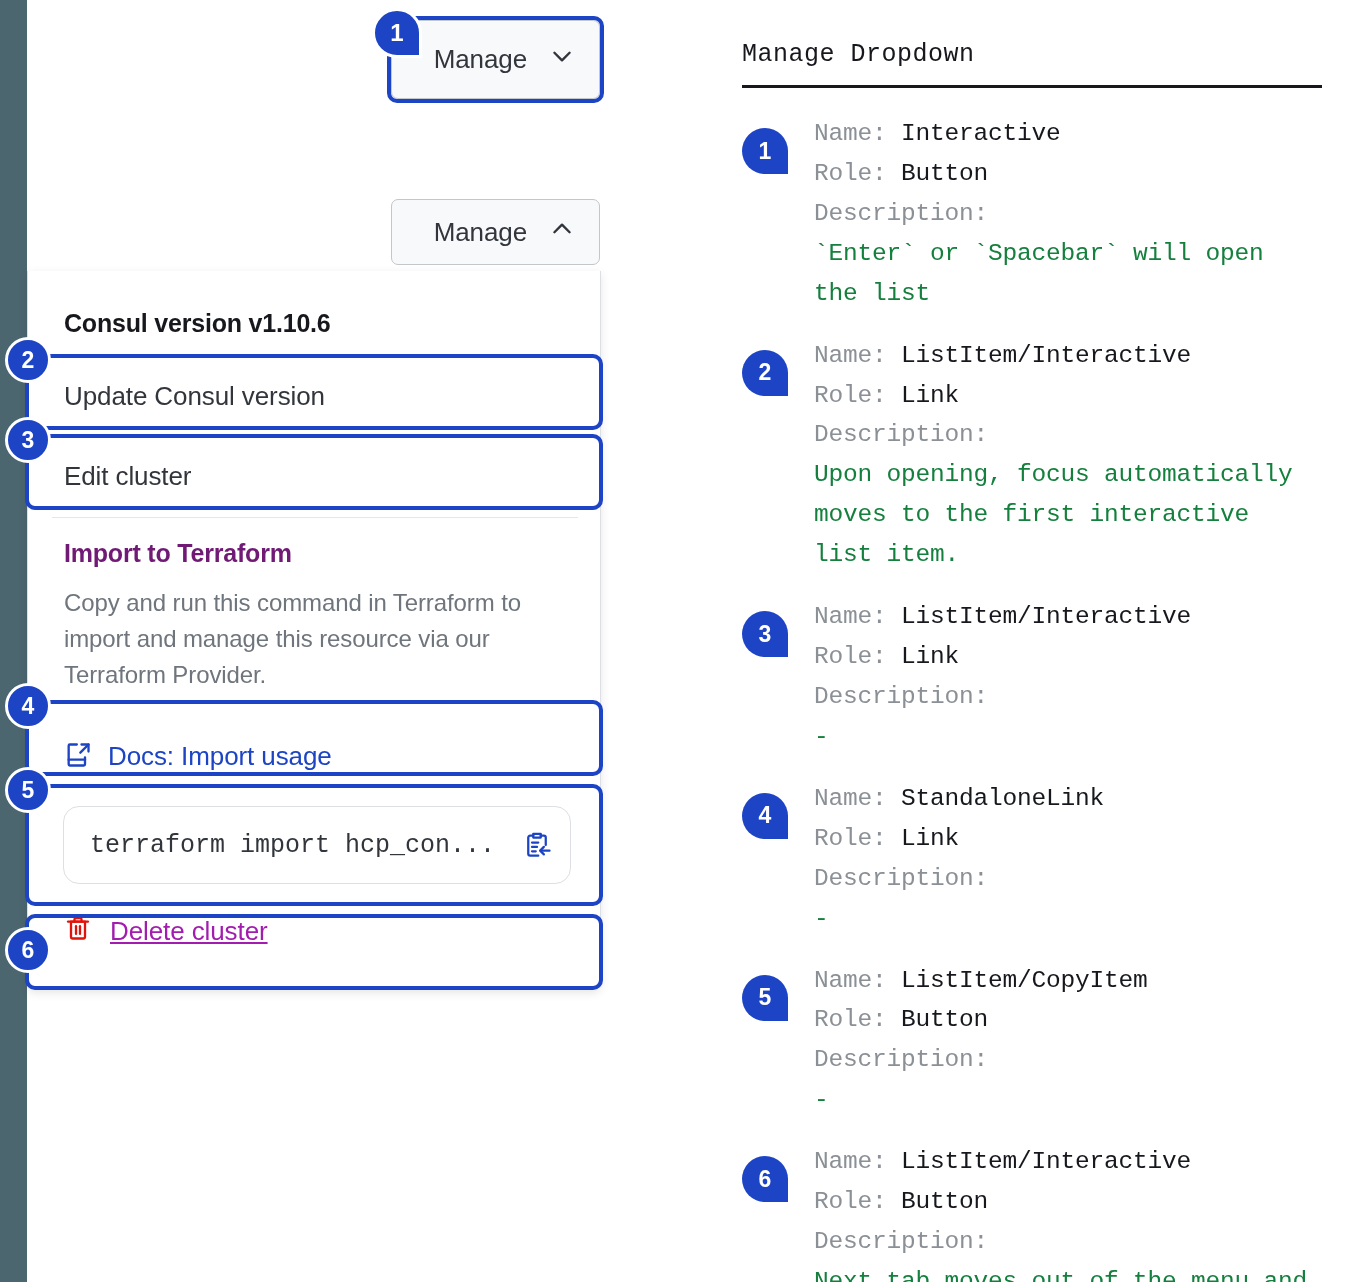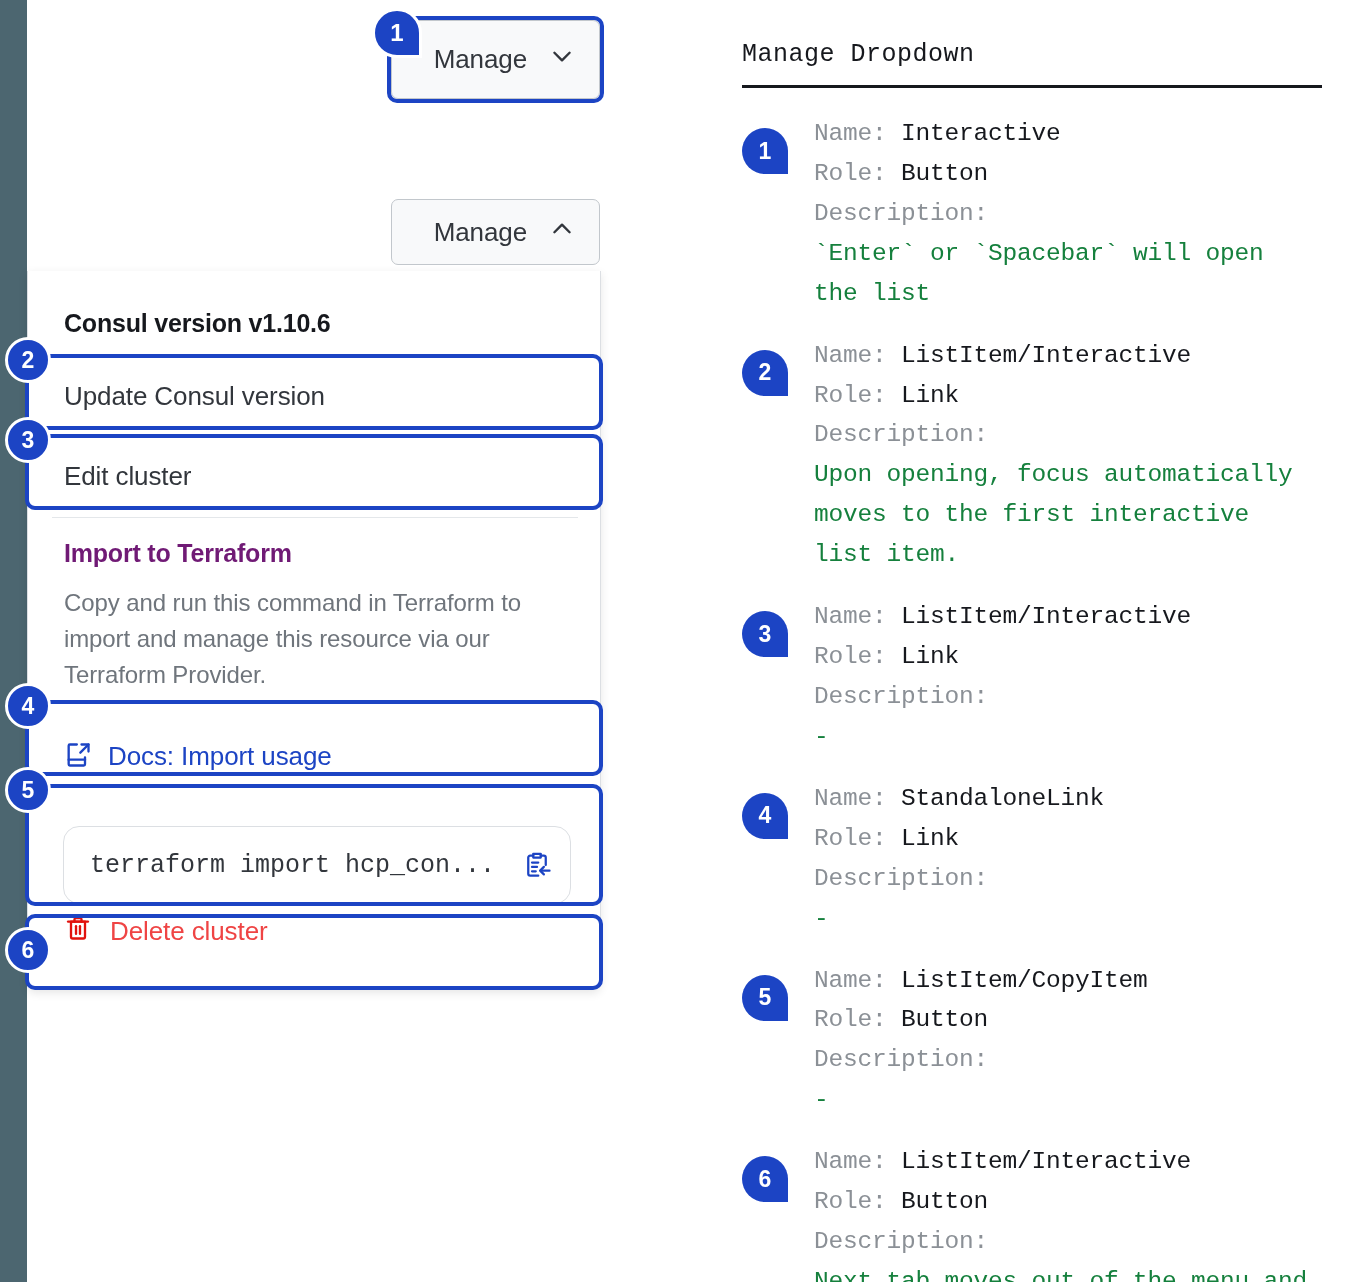--- a/index.html
+++ b/index.html
@@ -132,41 +132,41 @@
     position: absolute;
     left: 35px; top: 535px;
     width: 508px; height: 78px;
     background: #ffffff;
     border: 1px solid #dcdfe3;
     border-radius: 16px;
     display: flex;
     align-items: center;
     padding: 0 18px 0 26px;
     gap: 10px;
-    margin-top: 20px;
   }
   .code-text {
     flex: 1;
     font-family: "Liberation Mono", monospace;
     font-size: 25px;
     color: #32363c;
     white-space: nowrap;
   }
   .copy-btn { cursor: pointer; display: flex; align-items: center; }
 
   .delete-item {
     position: absolute;
     left: 36px; top: 643px;
     display: flex;
     align-items: center;
     gap: 18px;
     font-size: 26px;
-    color: #ef4444;
+    color: #a21caf;
     letter-spacing: -0.1px;
     cursor: pointer;
+    text-decoration: underline;
   }
 
   
   .hl {
     position: absolute;
     border: 4px solid #1c44c4;
     border-radius: 10px;
     pointer-events: none;
   }
   #hl-2 { left: 25px; top: 354px; width: 578px; height: 76px; }

